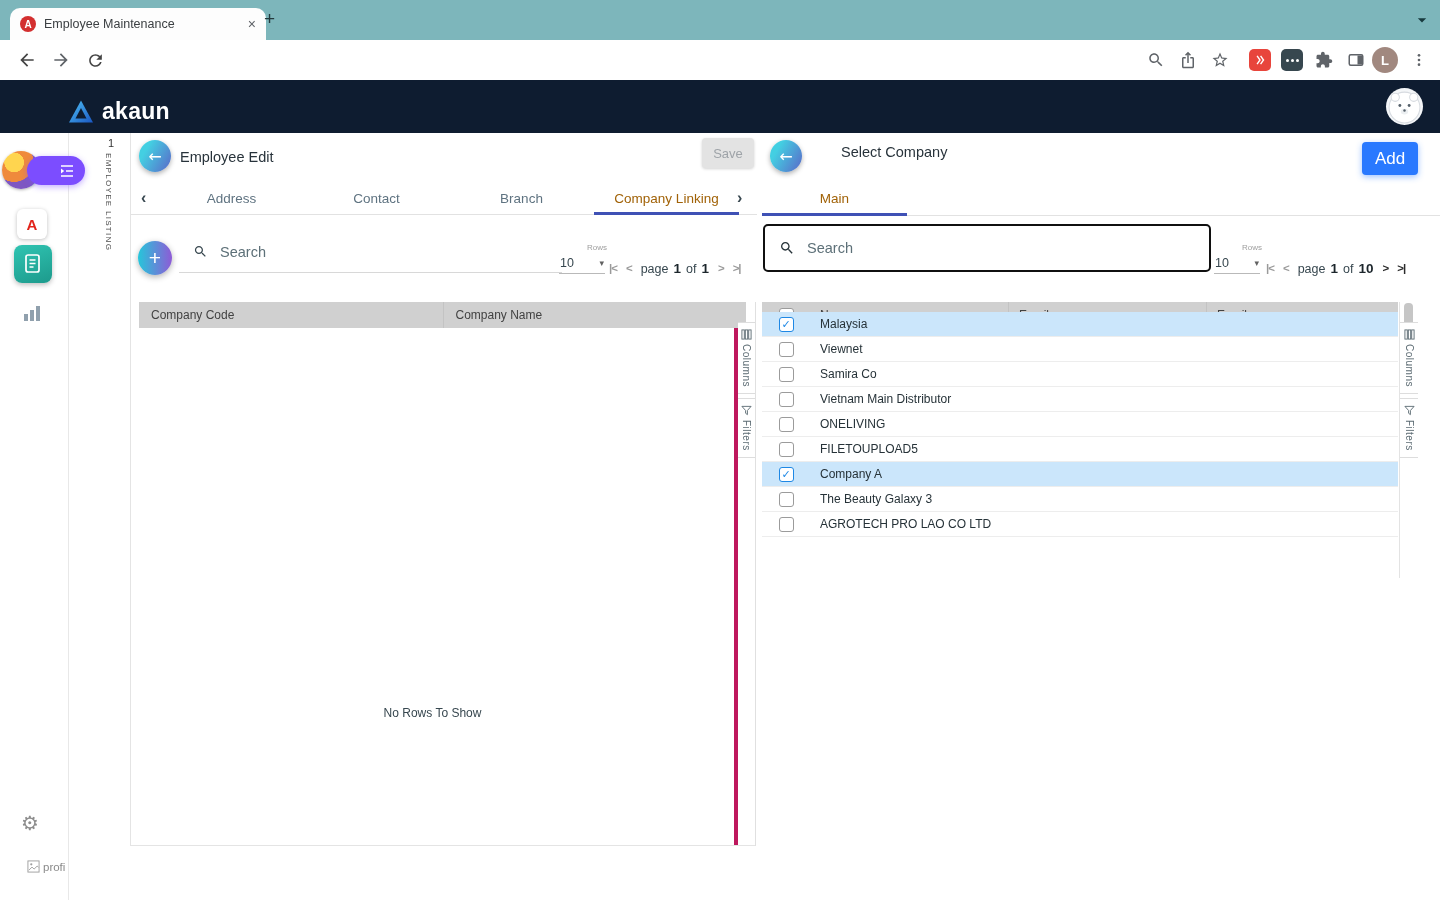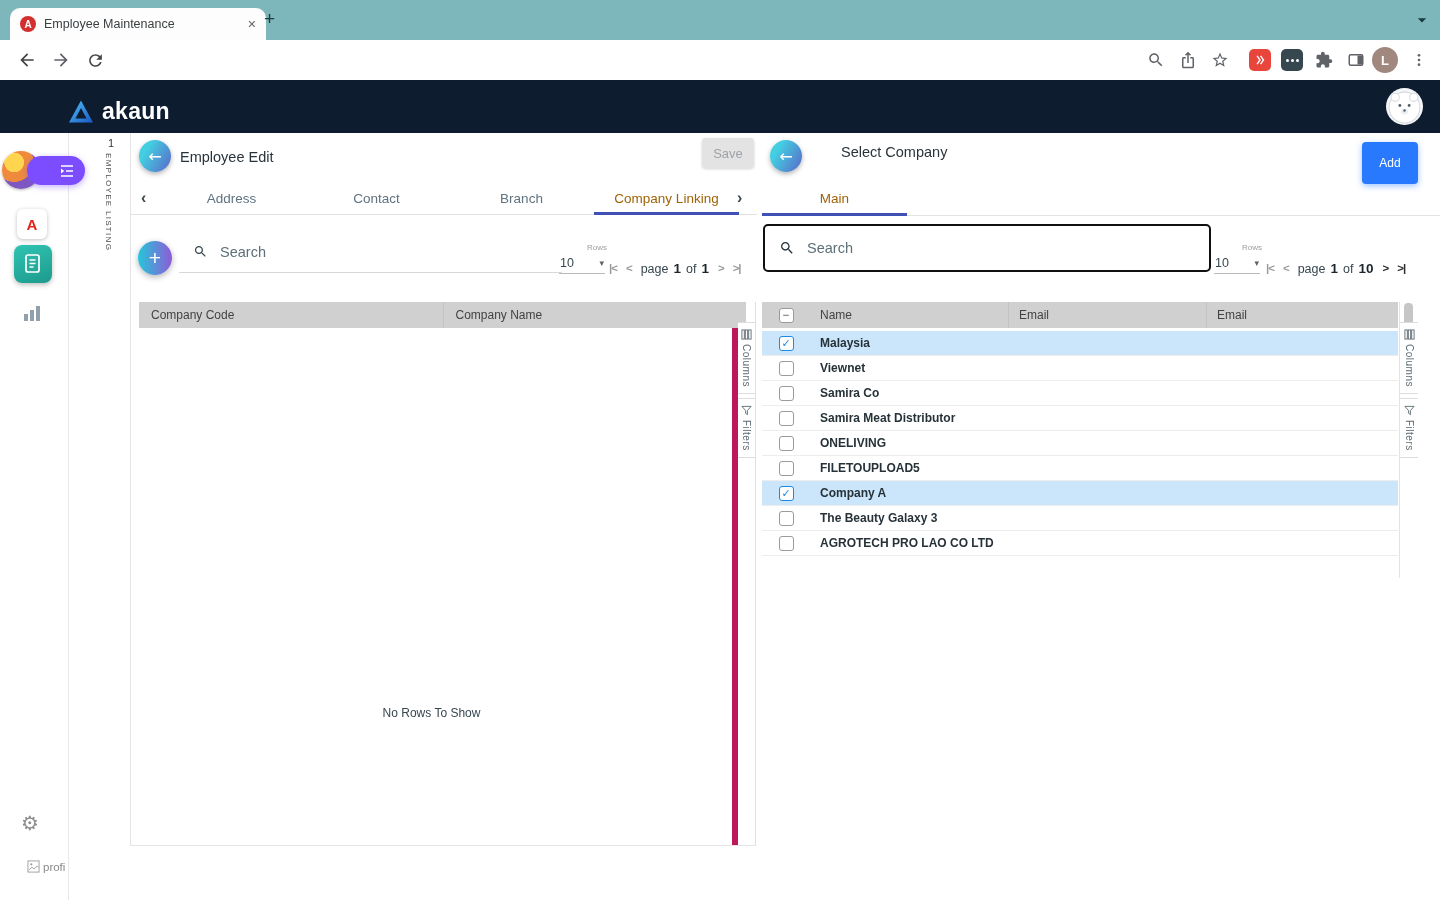--- a/index.html
+++ b/index.html
@@ -107,42 +107,42 @@
   .lp-tab-next{position:absolute;left:606px;top:55px;}
   .lp-plus{position:absolute;left:7px;top:108px;width:34px;height:34px;border-radius:50%;
            background:linear-gradient(90deg,#26c6da,#8e5bd6);color:#fff;font-size:21px;
            display:flex;align-items:center;justify-content:center;box-shadow:0 2px 6px rgba(0,0,0,.3);}
   .lp-search{position:absolute;left:48px;top:98px;width:383px;height:42px;border-bottom:1px solid #d8d8d8;padding:0 14px;}
   .lp-rows{position:absolute;left:428px;top:110px;}
   .lp-pager{position:absolute;left:478px;top:123px;}
   .lp-thead{position:absolute;left:8px;top:169px;width:607px;height:26px;}
   .lp-thead .hc{width:50%;padding-left:12px;box-sizing:border-box;}
   .lp-thead .hc + .hc{border-left:1px solid #c3c3c3;height:100%;display:flex;align-items:center;}
-  .lp-tbody{position:absolute;left:0;top:195px;width:607px;height:517px;border-right:6px solid #be185d;box-sizing:border-box;}
+  .lp-tbody{position:absolute;left:0;top:195px;width:607px;height:517px;border-right:4px solid #be185d;box-sizing:border-box;}
   .lp-empty{position:absolute;left:0;top:378px;width:100%;text-align:center;font-size:12px;color:#37474f;}
   .lp-strip{left:607px;top:169px;width:18px;height:544px;border-right:1px solid #e0e0e0;box-sizing:border-box;}
 
   
   .rp{position:absolute;left:762px;top:0;width:678px;height:713px;background:#fff;}
   .rp-back{position:absolute;left:8px;top:7px;}
   .rp-title{position:absolute;left:50px;top:11px;margin-left:29px;}
-  .rp-add{position:absolute;left:600px;top:9px;width:56px;height:42px;background:#2979ff;color:#fff;border:none;
-          border-radius:4px;font-size:12px;font-weight:500;box-shadow:0 2px 6px rgba(41,121,255,.45);
+  .rp-add{position:absolute;left:600px;top:9px;width:56px;height:33px;background:#2979ff;color:#fff;border:none;
+          border-radius:4px;font-size:17px;font-weight:500;box-shadow:0 2px 6px rgba(41,121,255,.45);
           font-family:"Liberation Sans",sans-serif;}
   .rp-tabbar{position:absolute;left:0;top:49px;width:678px;height:33px;}
   .rp-search{position:absolute;left:1px;top:91px;width:448px;height:48px;border:2px solid #101010;
              border-radius:5px;padding:0 14px;background:#fff;}
   .rp-rows{position:absolute;left:452px;top:110px;}
   .rp-pager{position:absolute;left:504px;top:123px;}
   .rp-thead{position:absolute;left:0;top:169px;width:636px;height:26px;}
   .h-check{width:48px;display:flex;justify-content:center;}
   .h-name{width:198px;padding-left:10px;box-sizing:border-box;}
   .h-code{width:198px;padding-left:10px;box-sizing:border-box;border-left:1px solid #c3c3c3;height:100%;display:flex;align-items:center;}
   .h-email{flex:1;padding-left:10px;box-sizing:border-box;border-left:1px solid #c3c3c3;height:100%;display:flex;align-items:center;}
-  .rp-tbody{position:absolute;left:0;top:198px;width:636px;font-weight:bold;}
+  .rp-tbody{position:absolute;left:0;top:179px;width:636px;}
   .trow{height:25px;display:flex;align-items:center;border-bottom:1px solid #ededed;font-size:12px;
         color:#263238;background:#fff;box-sizing:border-box;}
   .trow.selected{background:#cbe6fb;}
   .c-check{width:48px;display:flex;justify-content:center;}
   .c-name{width:198px;padding-left:10px;box-sizing:border-box;}
   .c-code{width:198px;padding-left:10px;box-sizing:border-box;}
   .c-email{flex:1;padding-left:10px;box-sizing:border-box;}
   .cb{width:15px;height:15px;border:1.6px solid #9b9b9b;border-radius:3px;background:#fff;box-sizing:border-box;
       display:flex;align-items:center;justify-content:center;}
   .cb.on{border-color:#1e88e5;}
@@ -440,21 +440,21 @@
               <span class="cb"></span>
             </div>
             <div class="c-name">Samira Co</div>
             <div class="c-code"></div>
             <div class="c-email"></div>
           </div>
           <div class="trow">
             <div class="c-check">
               <span class="cb"></span>
             </div>
-            <div class="c-name">Samira Meat Distributor</div>
+            <div class="c-name">Vietnam Main Distributor</div>
             <div class="c-code"></div>
             <div class="c-email"></div>
           </div>
           <div class="trow">
             <div class="c-check">
               <span class="cb"></span>
             </div>
             <div class="c-name">ONELIVING</div>
             <div class="c-code"></div>
             <div class="c-email"></div>

